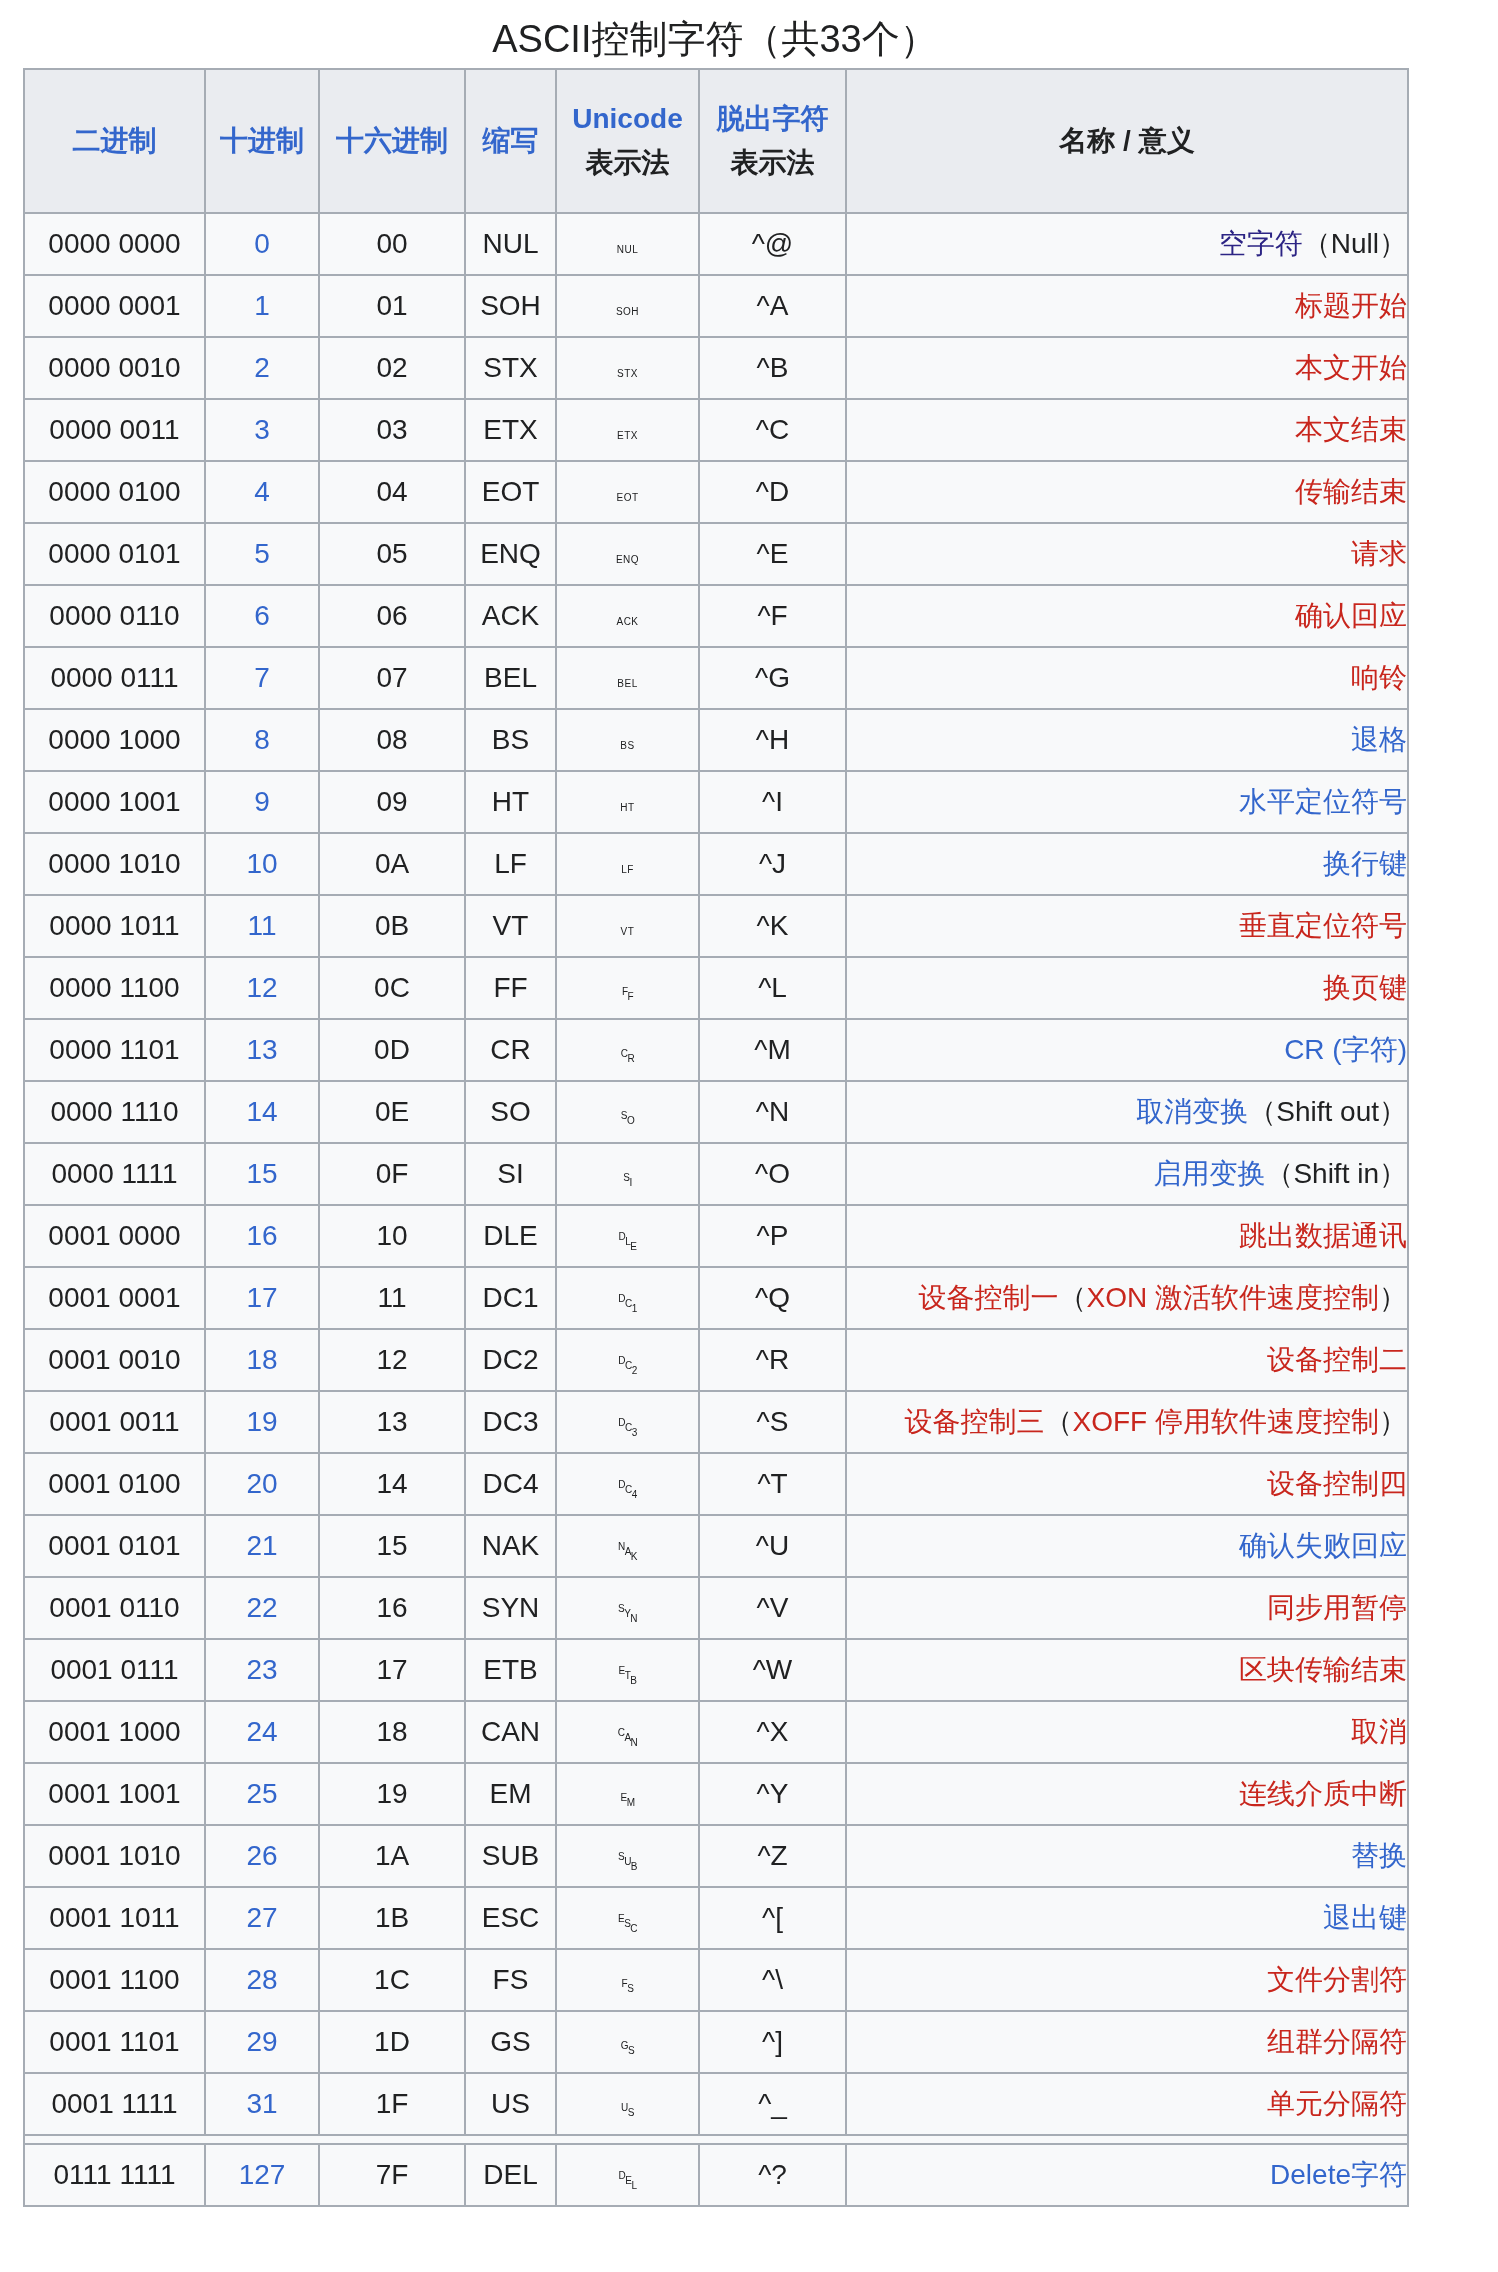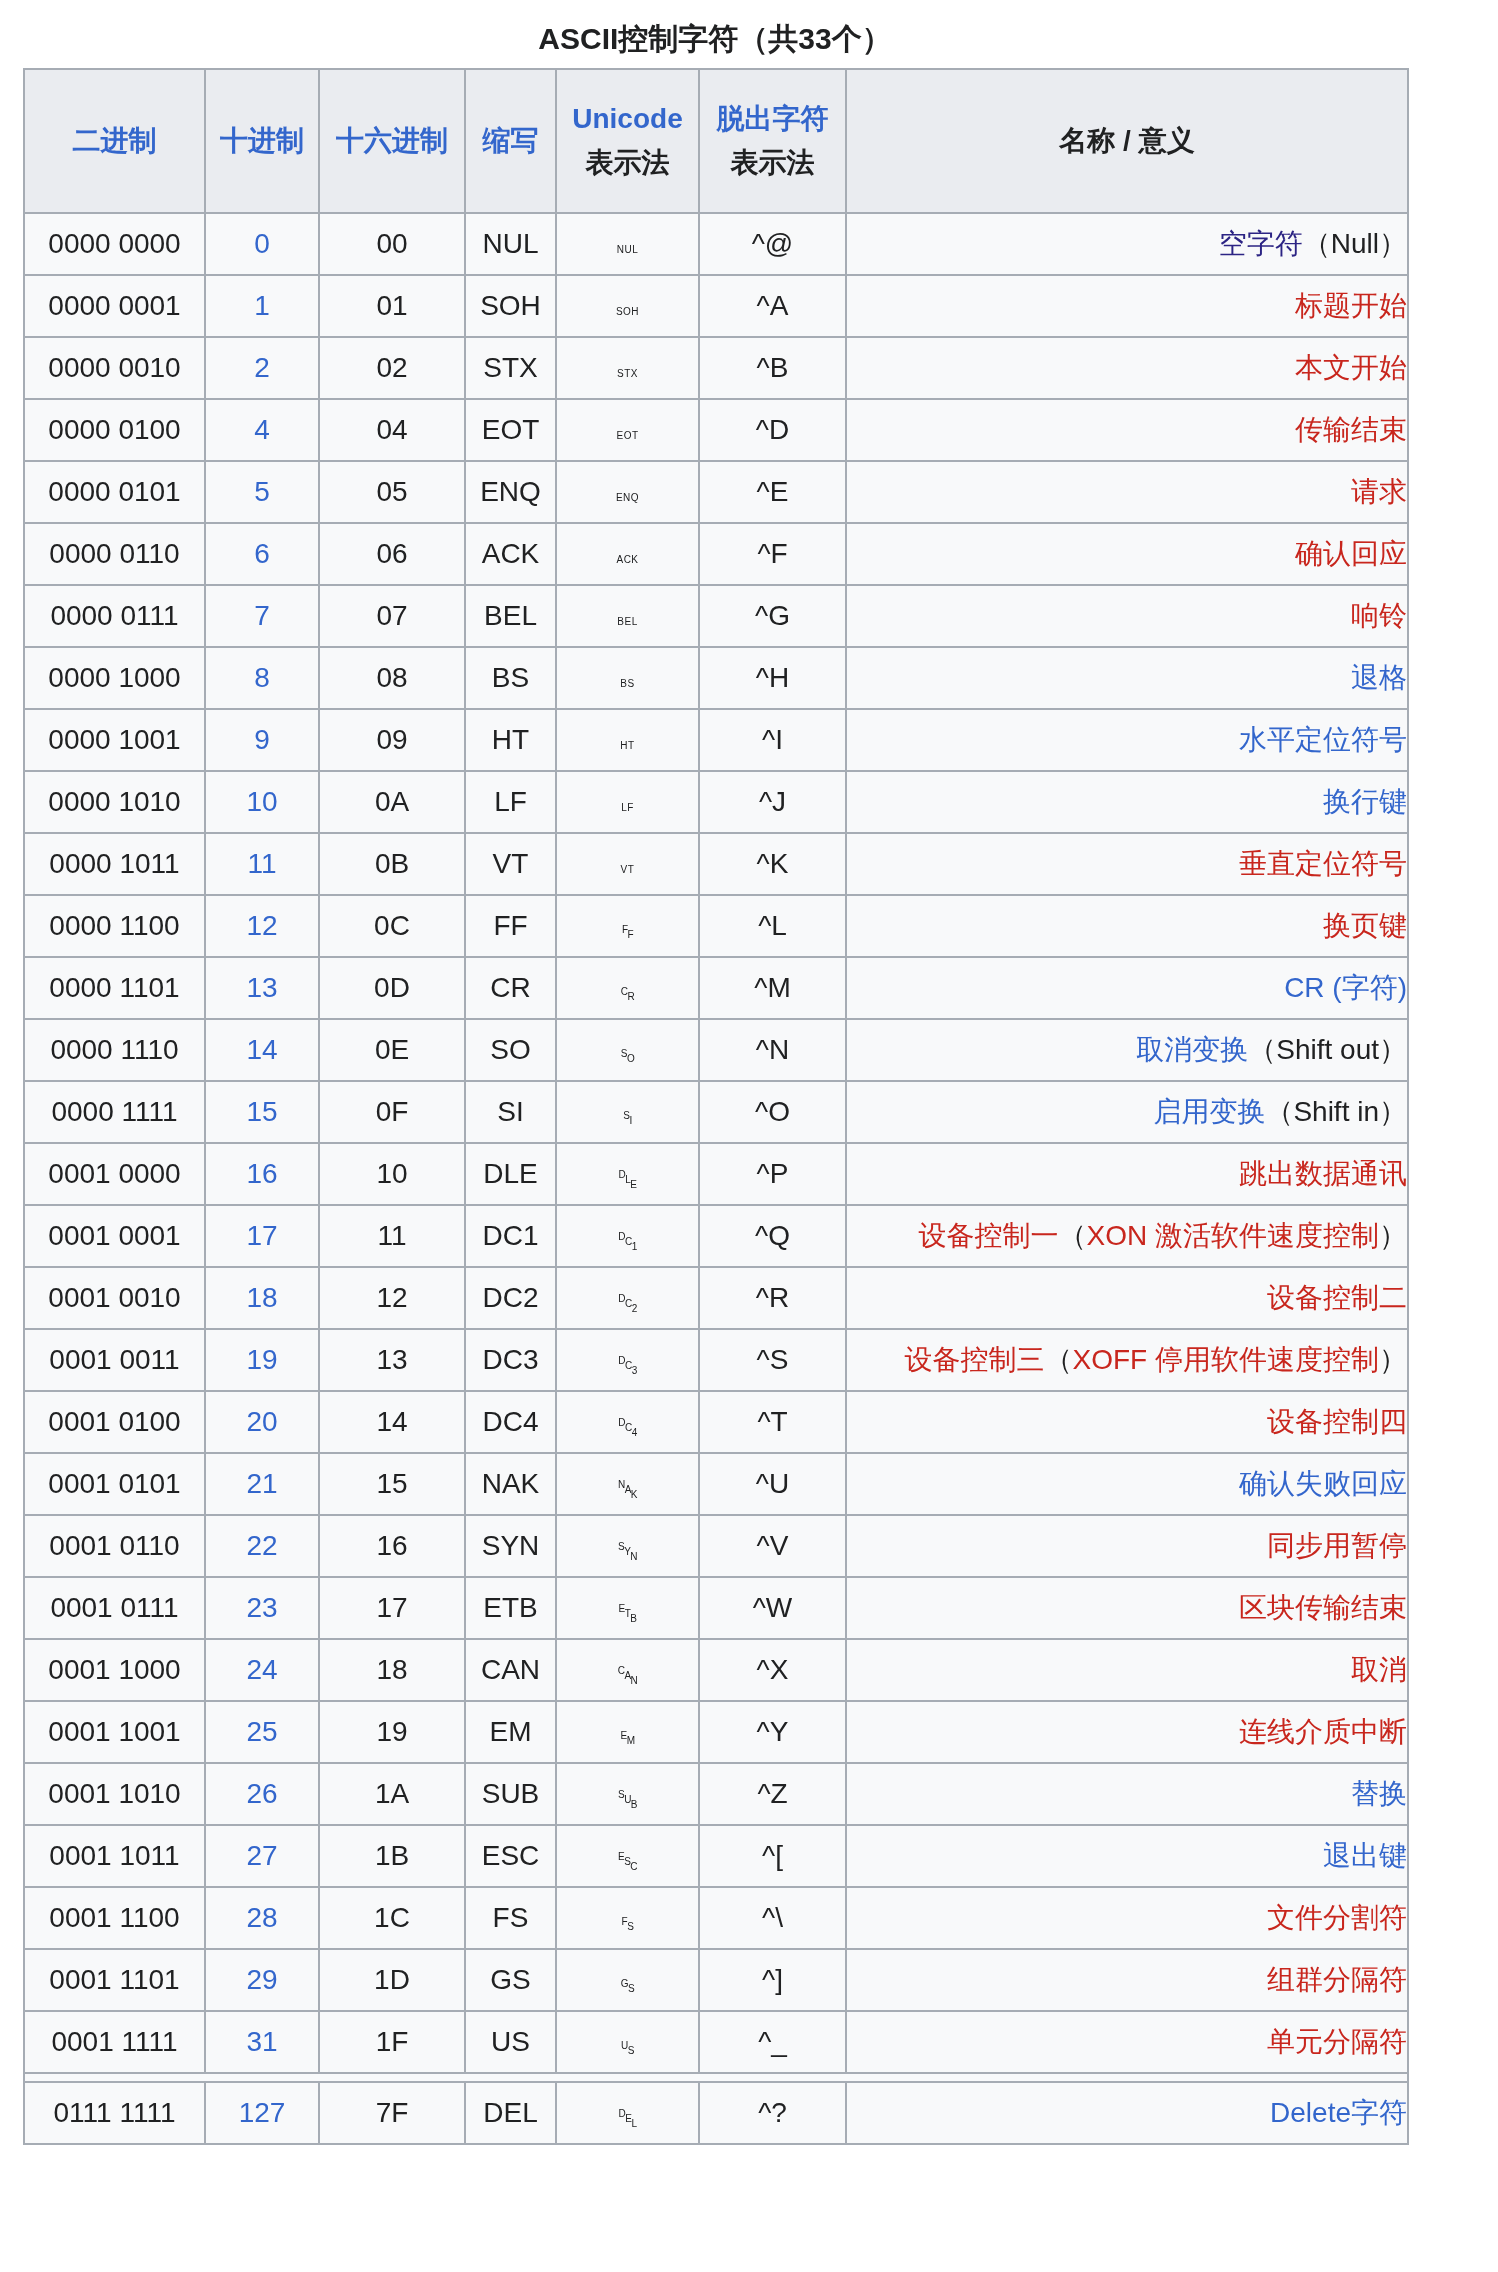--- a/index.html
+++ b/index.html
@@ -7,21 +7,21 @@
     --border:#a6acb4; --header-bg:#eaecf0; --cell-bg:#f8f9fa;
   }
   html,body{margin:0;padding:0;background:#ffffff;}
   body{
     width:1498px;height:2272px;overflow:hidden;
     font-family:"Liberation Sans","DejaVu Sans",sans-serif;
     color:var(--black);
   }
   .title{
     width:1384px;margin:20px 0 10px 23px;text-align:center;
-    font-size:30px;font-weight:bold;line-height:38px;color:var(--black);
+    font-size:38px;font-weight:normal;line-height:38px;color:var(--black);
   }
   table{
     border-collapse:collapse;table-layout:fixed;
     margin-left:23px;width:1384px;background:var(--cell-bg);
     font-size:28px;
   }
   th,td{border:2px solid var(--border);padding:0;}
   thead tr{height:144px;}
   th{background:var(--header-bg);font-weight:bold;font-size:28px;text-align:center;}
   .hdr-line{display:block;line-height:44px;}
@@ -92,20 +92,29 @@
       <tr>
     <td>0000 0010</td>
     <td><span class="lk blue">2</span></td>
     <td>02</td>
     <td>STX</td>
     <td><span class="sym">STX</span></td>
     <td>^B</td>
     <td class="name-cell"><span class="lk red">本文开始</span></td>
   </tr>
       <tr>
+    <td>0000 0011</td>
+    <td><span class="lk blue">3</span></td>
+    <td>03</td>
+    <td>ETX</td>
+    <td><span class="sym">ETX</span></td>
+    <td>^C</td>
+    <td class="name-cell"><span class="lk red">本文结束</span></td>
+  </tr>
+      <tr>
     <td>0000 0100</td>
     <td><span class="lk blue">4</span></td>
     <td>04</td>
     <td>EOT</td>
     <td><span class="sym">EOT</span></td>
     <td>^D</td>
     <td class="name-cell"><span class="lk red">传输结束</span></td>
   </tr>
       <tr>
     <td>0000 0101</td>

